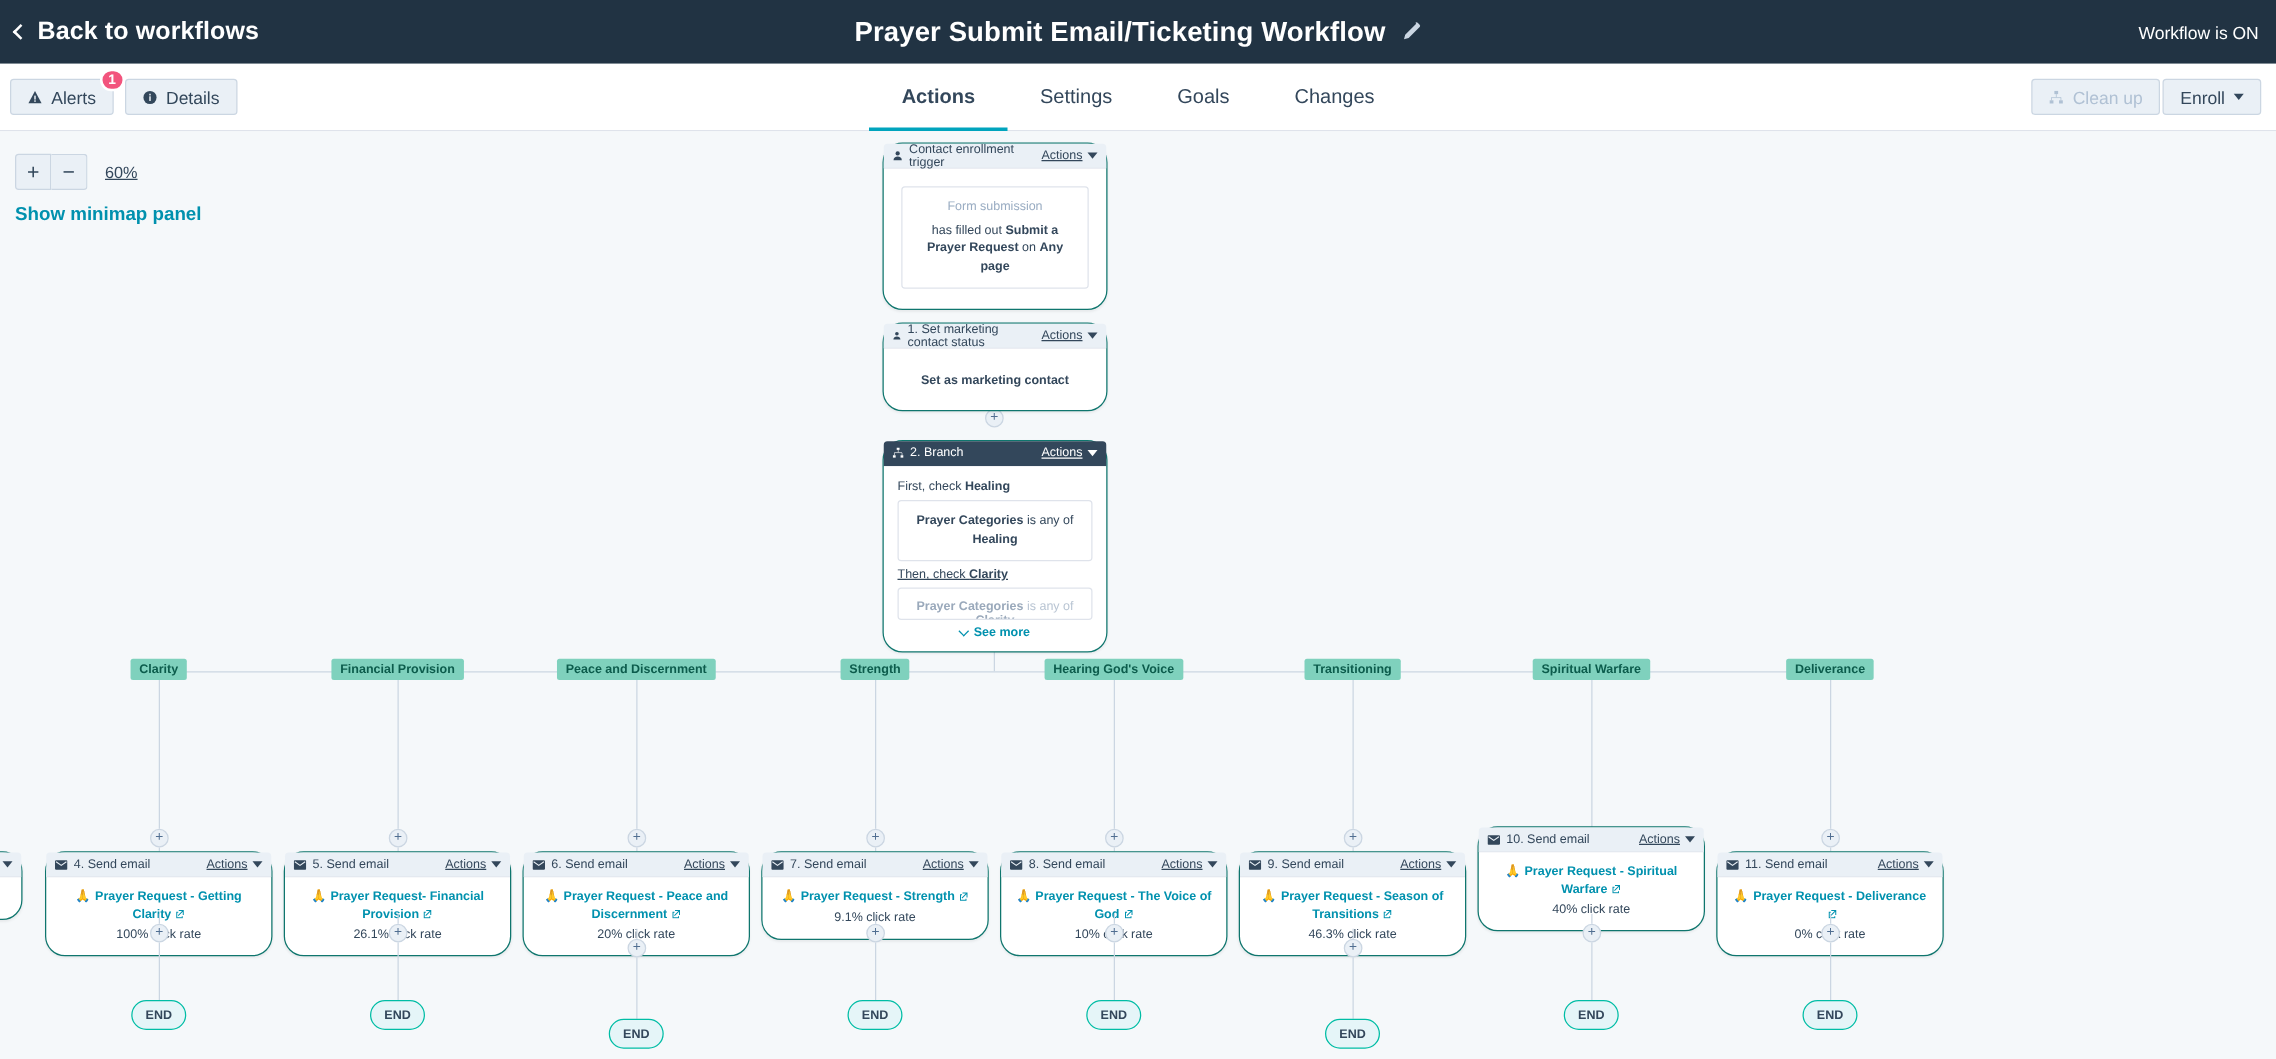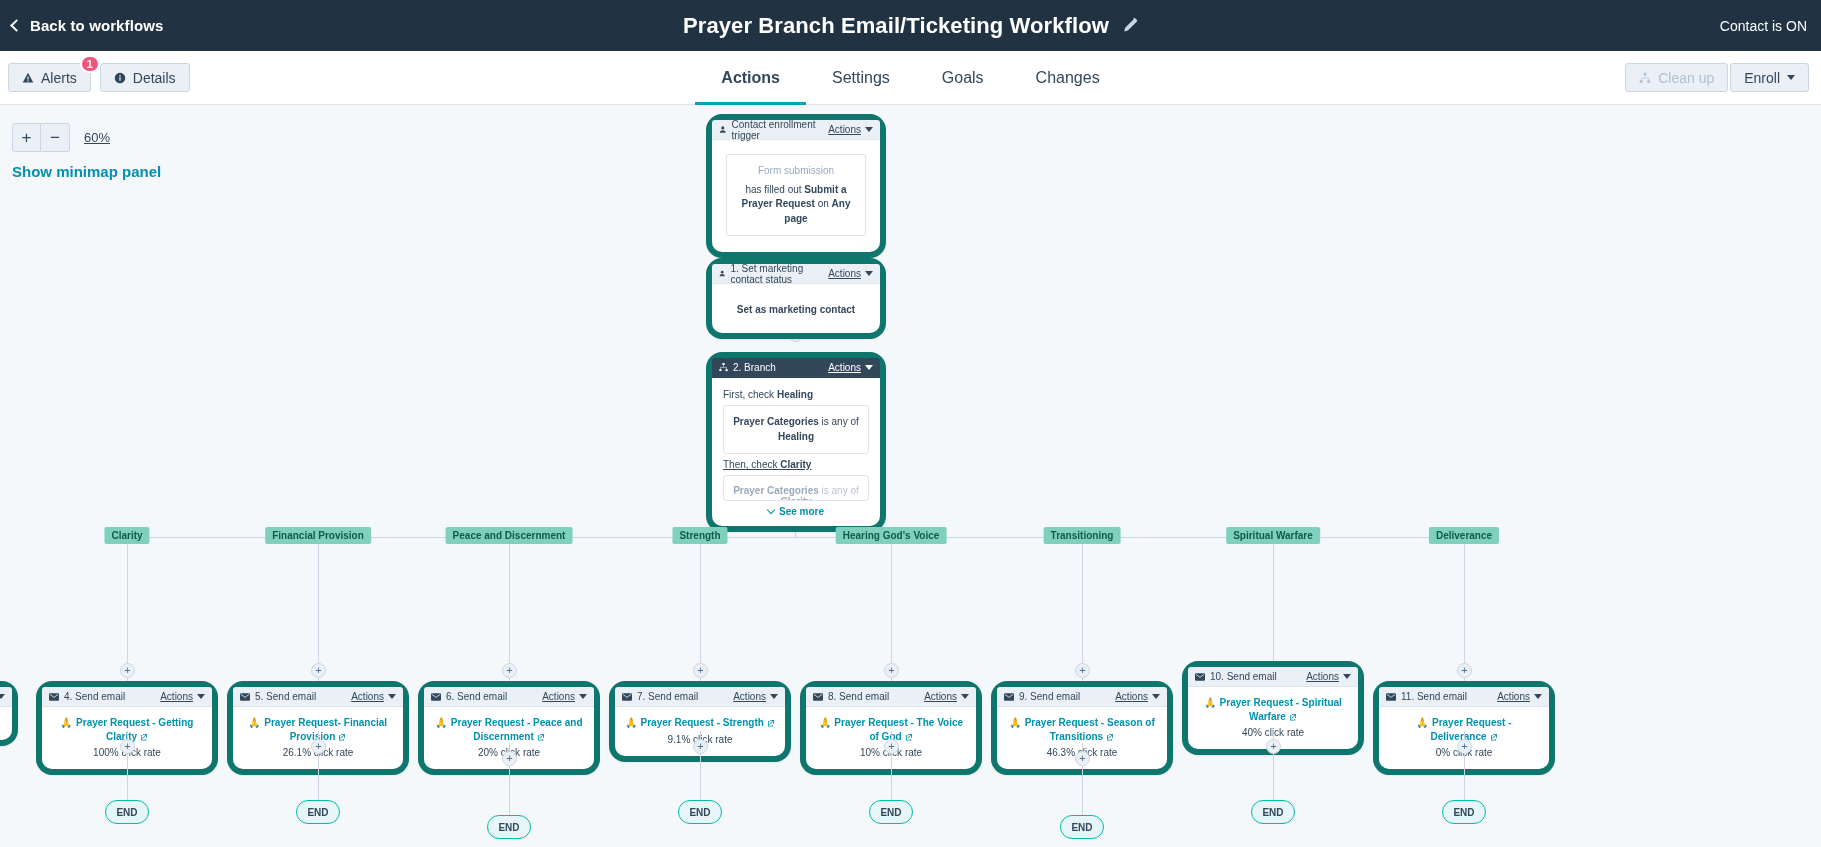--- a/index.html
+++ b/index.html
@@ -15,21 +15,21 @@
   .topbar {
     position: absolute; top: 0; left: 0;
     width: 1821px; height: 51px;
     background: #213343;
     display: flex; align-items: center;
   }
   .back-link {
     display: flex; align-items: center; gap: 9px;
     margin-left: 12px;
     color: #ffffff;
-    font-size: 15px; font-weight: bold;
+    font-size: 20px; font-weight: bold;
     cursor: pointer;
     letter-spacing: .1px;
   }
   .chev-left {
     width: 9px; height: 9px;
     border-left: 2px solid #ffffff;
     border-bottom: 2px solid #ffffff;
     transform: rotate(45deg);
     margin-bottom: 1px;
   }
@@ -143,21 +143,21 @@
   .minimap-link {
     position: absolute; left: 12px; top: 58px;
     color: #0091ae; font-size: 15px; font-weight: bold;
     cursor: pointer;
   }
 
   
   .node {
     position: absolute;
     background: #ffffff;
-    border: 6px solid #0f766e;
+    border: 1px solid #0f766e;
     border-radius: 16px;
     box-shadow: 0 1px 2px rgba(0,0,0,.06);
   }
   .node-head {
     height: 20px;
     background: #eaf0f6;
     border-bottom: 1px solid #dfe3eb;
     border-radius: 3px 3px 0 0;
     display: flex; align-items: center;
     padding: 0 7px;
@@ -289,26 +289,26 @@
 </style>
 </head>
 <body>
 
 <div class="topbar">
   <div class="back-link">
     <span class="chev-left"></span>
     <span>Back to workflows</span>
   </div>
   <div class="wf-title-wrap">
-    <span class="wf-title">Prayer Branch Email/Ticketing Workflow</span>
+    <span class="wf-title">Prayer Submit Email/Ticketing Workflow</span>
     <svg class="pencil-icon" viewBox="0 0 16 16">
       <path d="M11.6 1.2a1.2 1.2 0 0 1 1.7 0l1.5 1.5a1.2 1.2 0 0 1 0 1.7l-8.3 8.3-3.5.9.9-3.5 8.3-8.3z"></path>
     </svg>
   </div>
-  <div class="wf-status">Contact is ON</div>
+  <div class="wf-status">Workflow is ON</div>
 </div>
 
 <div class="subbar">
 
   <div class="left-btns">
     <div class="alerts-wrap">
       <div class="btn">
         <svg width="12" height="12" viewBox="0 0 16 16">
           <path d="M8 1 15 14H1L8 1z" fill="#33475b"></path>
           <rect x="7.2" y="6" width="1.6" height="4.2" fill="#eaf0f6"></rect>

